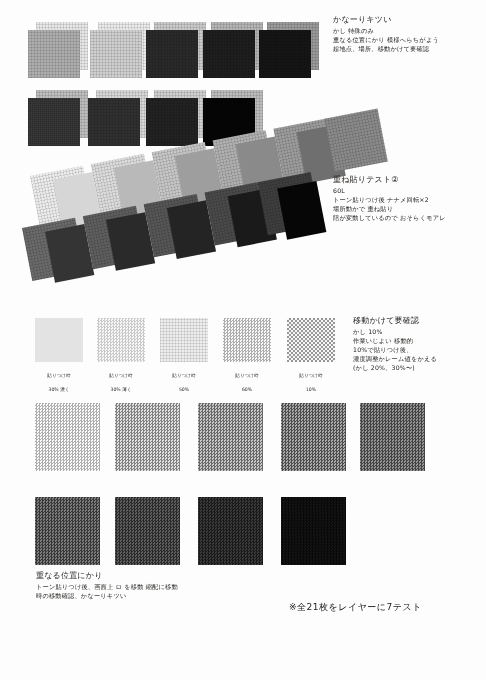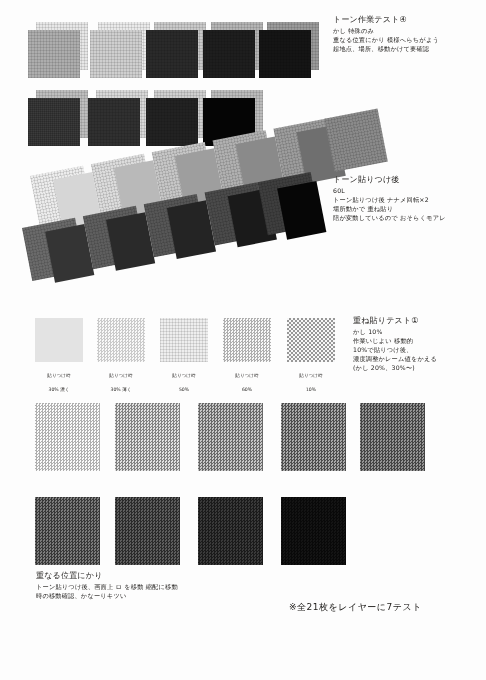--- a/index.html
+++ b/index.html
@@ -122,21 +122,21 @@
     <div class="pair" style="left:146px;top:90px;">
       <div class="back pat" style="background-color:#cfcfcf"></div>
       <div class="front pat" style="background-color:#222222"></div>
     </div>
     <div class="pair" style="left:203px;top:90px;">
       <div class="back pat" style="background-color:#bbbbbb"></div>
       <div class="front" style="background-color:#050505"></div>
     </div>
   </div>
 
-  <div class="hw hw-title" style="left:333px;top:14px;">トーン作業テスト④</div>
+  <div class="hw hw-title" style="left:333px;top:14px;">かなーりキツい</div>
   <div class="hw hw-body" style="left:333px;top:27px;">かし 特殊のみ
 重なる位置にかり 模様へらちがよう
 超地点、場所、移動かけて要確認</div>
 
   <div>
 
     <div class="diag" style="left:30px;top:176px;transform:rotate(-11deg);transform-origin:left top;">
       <div class="b pat" style="left:0px;  top:0px;  background-color:#ececec"></div>
       <div class="f" style="left:22px; top:8px;  background-color:#d6d6d6"></div>
       <div class="b pat" style="left:62px; top:0px;  background-color:#dcdcdc"></div>
@@ -157,21 +157,21 @@
       <div class="f" style="left:84px; top:8px;  background-color:#2a2a2a"></div>
       <div class="b pat" style="left:124px;top:0px;  background-color:#565656"></div>
       <div class="f" style="left:146px;top:8px;  background-color:#242424"></div>
       <div class="b pat" style="left:186px;top:0px;  background-color:#4a4a4a"></div>
       <div class="f" style="left:208px;top:8px;  background-color:#1a1a1a"></div>
       <div class="b pat" style="left:240px;top:0px;  background-color:#3e3e3e"></div>
       <div class="f" style="left:258px;top:10px; background-color:#060606"></div>
     </div>
   </div>
 
-  <div class="hw hw-title" style="left:333px;top:174px;">トーン貼りつけ後</div>
+  <div class="hw hw-title" style="left:333px;top:174px;">重ね貼りテスト②</div>
   <div class="hw hw-body" style="left:333px;top:187px;">60L
 トーン貼りつけ後 ナナメ回転×2
 場所動かで 重ね貼り
 陪が変動しているので おそらくモアレ</div>
 
   <div>
     <div class="sq" style="left:35px; top:318px;width:48px;height:44px;background-color:#e3e3e3"></div>
     <div class="sq pat-dot" style="left:97px; top:318px;width:48px;height:44px;background-color:#f2f2f2;opacity:.35"></div>
     <div class="sq pat" style="left:160px;top:318px;width:48px;height:44px;background-color:#eeeeee"></div>
     <div class="sq pat-dot" style="left:223px;top:318px;width:48px;height:44px;background-color:#f4f4f4;opacity:.55"></div>
@@ -192,21 +192,21 @@
   </div>
   <div class="cap" style="left:215px;top:366px;">
     <span>貼りつけ時</span><br>
     <span>60%</span>
   </div>
   <div class="cap" style="left:279px;top:366px;">
     <span>貼りつけ時</span><br>
     <span>10%</span>
   </div>
 
-  <div class="hw hw-title" style="left:353px;top:315px;">重ね貼りテスト①</div>
+  <div class="hw hw-title" style="left:353px;top:315px;">移動かけて要確認</div>
   <div class="hw hw-body" style="left:353px;top:328px;">かし 10%
 作業いじよい 移動的
 10%で貼りつけ後、
 濃度調整かレーム値をかえる
 (かし 20%、30%〜)</div>
 
   <div>
 
     <div class="sq pat-dot" style="left:35px; top:403px;width:65px;height:68px;background-color:#fafafa;opacity:.55"></div>
     <div class="sq pat-dot" style="left:115px;top:403px;width:65px;height:68px;background-color:#dcdcdc;opacity:.8"></div>

